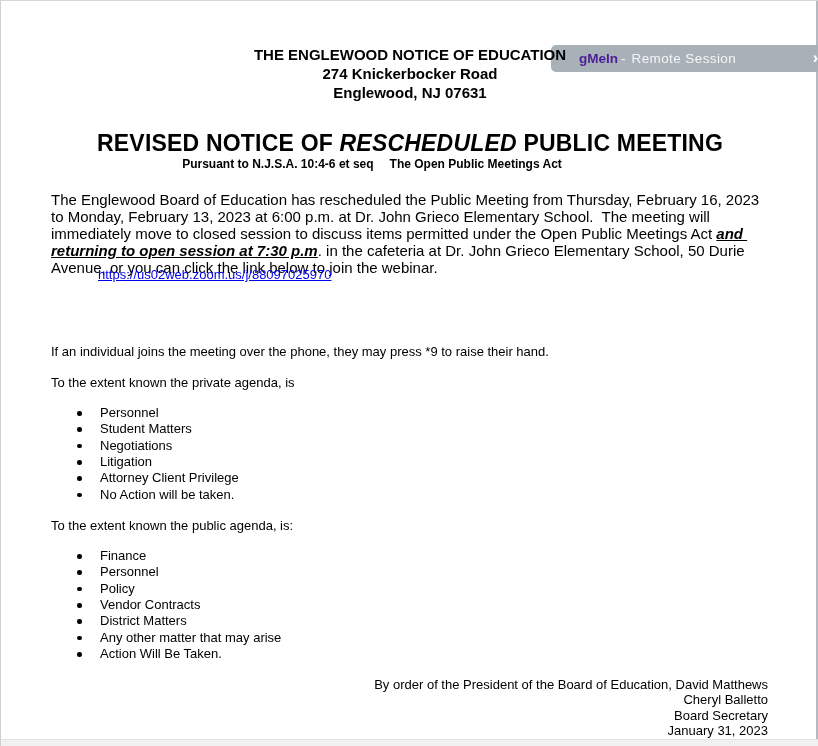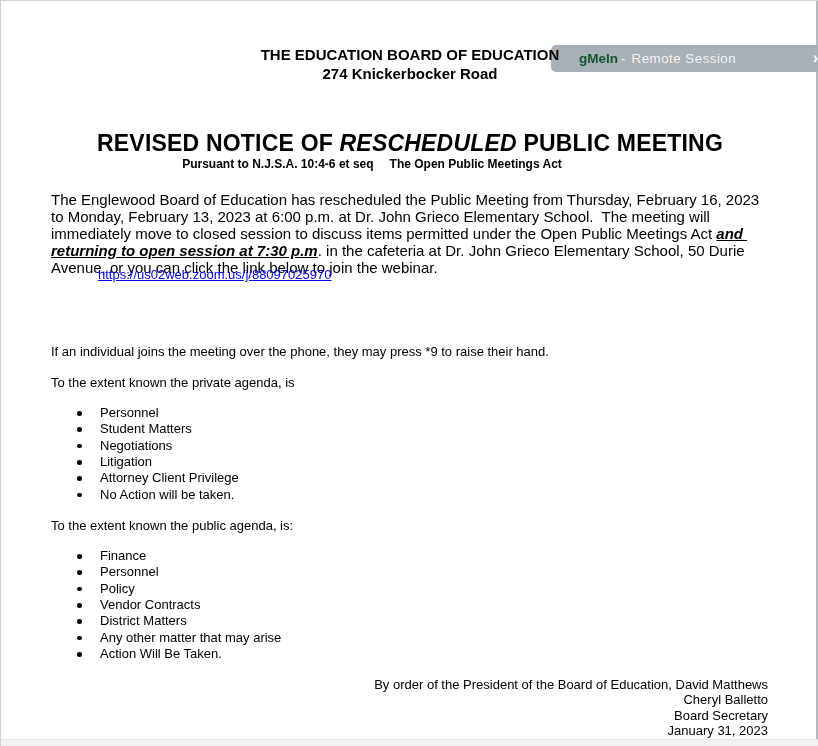--- a/index.html
+++ b/index.html
@@ -18,21 +18,21 @@
   .bottom-strip{position:absolute;left:0;top:738px;width:818px;height:8px;background:#f1f1f1;border-top:1px solid #e2e2e2;}
 
   
   .banner{
     position:absolute;top:44px;left:550px;right:-6px;height:27px;
     border-radius:5px;
     display:flex;align-items:center;
     z-index:1;
   }
   .banner-text{margin-left:28px;font-size:13.5px;white-space:nowrap;}
-  .banner-brand{font-weight:bold;color:#14532d;}
+  .banner-brand{font-weight:bold;color:#4c1d95;}
   .banner-sep{color:rgba(255,255,255,0.9);margin:0 6px 0 3px;}
   .banner-label{color:rgba(255,255,255,0.88);letter-spacing:0.4px;}
   .banner-chevron{
     position:absolute;right:6px;top:3px;
     color:#ffffff;font-size:16px;font-weight:bold;line-height:20px;
   }
 
   
   .letterhead{
     position:absolute;top:44px;left:0;width:818px;
@@ -95,22 +95,23 @@
 <div class="page">
 
   <div class="banner" style="background:#a8b1b8;">
     <div class="banner-text">
       <span class="banner-brand">gMeIn</span><span class="banner-sep">-</span><span class="banner-label">Remote Session</span>
     </div>
     <span class="banner-chevron">›</span>
   </div>
 
   <div class="letterhead">
-    <div>THE EDUCATION BOARD OF EDUCATION</div>
+    <div>THE ENGLEWOOD NOTICE OF EDUCATION</div>
     <div>274 Knickerbocker Road</div>
+    <div>Englewood, NJ 07631</div>
   </div>
 
   <div class="doc-title"><span>REVISED NOTICE OF </span><span class="it">RESCHEDULED</span><span> PUBLIC MEETING</span></div>
   <div class="doc-subtitle"><span>Pursuant to N.J.S.A. 10:4-6 et seq</span><span class="gap"></span><span>The Open Public Meetings Act</span></div>
 
   <div class="body-par"><span>The Englewood Board of Education has rescheduled the Public Meeting from Thursday, February 16, 2023 to Monday, February 13, 2023 at 6:00 p.m. at Dr. John Grieco Elementary School.  The meeting will immediately move to closed session to discuss items permitted under the Open Public Meetings Act </span><span class="emph">and returning to open session at 7:30 p.m</span><span>. in the cafeteria at Dr. John Grieco Elementary School, 50 Durie Avenue, or you can click the link below to join the webinar.</span></div>
 
   <a class="zoom-link" href="#">https://us02web.zoom.us/j/88097025970</a>
 
   <div class="phone-note">If an individual joins the meeting over the phone, they may press *9 to raise their hand.</div>

